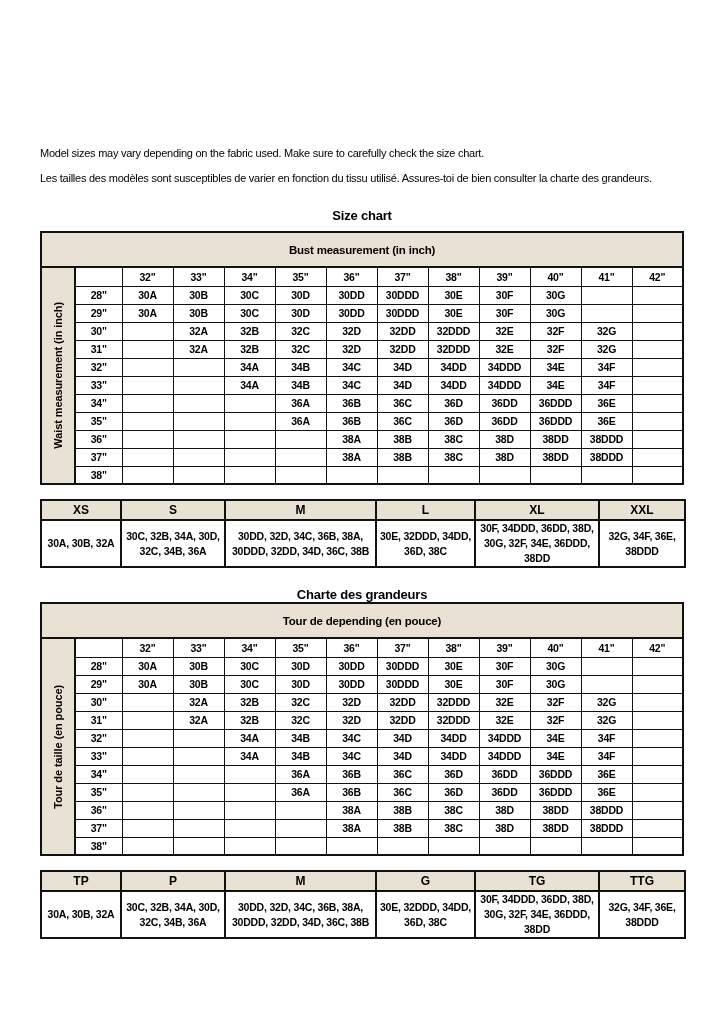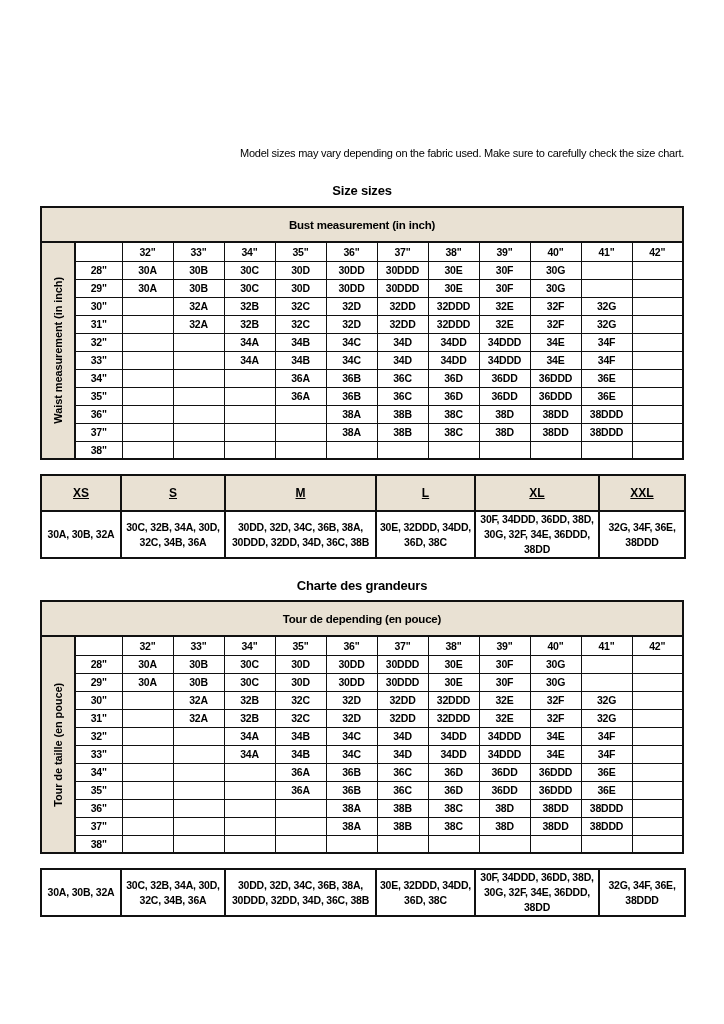--- a/index.html
+++ b/index.html
@@ -8,31 +8,31 @@
   }
   *{box-sizing:border-box;}
   html,body{margin:0;padding:0;}
   body{
     width:724px;height:1024px;overflow:hidden;
     background:#ffffff;color:#000;
     font-family:"Liberation Sans", sans-serif;
   }
   .content{width:644px;margin:0 auto;}
   .intro{
-    margin:0;text-align:right;
+    margin:0;text-align:left;
     font-size:11px;font-weight:500;letter-spacing:-0.25px;line-height:13px;
   }
   .intro-en{padding-top:147px;}
   .intro-fr{margin-top:12px;}
   .section-title{
     margin:0;text-align:center;
     font-size:13px;font-weight:700;letter-spacing:-0.2px;line-height:15px;
   }
   .title-en{margin-top:23px;margin-bottom:8px;}
-  .title-fr{margin-top:19px;margin-bottom:7px;}
+  .title-fr{margin-top:19px;}
 
   
   .main-table{
     width:644px;table-layout:fixed;border-collapse:collapse;
     border:2px solid var(--line);
   }
   .main-table td{
     border:1px solid var(--line);
     padding:0;text-align:center;vertical-align:middle;
     font-size:10.5px;font-weight:600;letter-spacing:-0.2px;
@@ -59,35 +59,36 @@
   .group-table{
     width:644px;table-layout:fixed;border-collapse:collapse;
     border:2px solid var(--line);margin-top:14px;
   }
   .group-table td{
     border:2px solid var(--line);
     padding:0 2px;text-align:center;vertical-align:middle;
   }
   .group-table td.ghead{
     background:var(--hbg);
-    height:36px;font-size:12px;font-weight:700;text-decoration:underline;
+    height:20px;font-size:12px;font-weight:700;
   }
   .group-table td.gcell{
     height:45px;font-size:10.5px;font-weight:600;letter-spacing:-0.2px;
     white-space:pre-line;line-height:15px;
   }
 </style>
 </head>
 <body>
 
 <div class="content">
 
   <p class="intro intro-en">Model sizes may vary depending on the fabric used. Make sure to carefully check the size chart.</p>
-
-  <h2 class="section-title title-en">Size sizes</h2>
+  <p class="intro intro-fr">Les tailles des modèles sont susceptibles de varier en fonction du tissu utilisé. Assures-toi de bien consulter la charte des grandeurs.</p>
+
+  <h2 class="section-title title-en">Size chart</h2>
   <table class="main-table">
       <colgroup>
         <col style="width: 34px;">
         <col style="width: 47px;">
         <col>
         <col>
         <col>
         <col>
         <col>
         <col>
@@ -507,20 +508,28 @@
       <colgroup>
         <col style="width: 80px;">
         <col style="width: 104px;">
         <col style="width: 151px;">
         <col style="width: 99px;">
         <col style="width: 124px;">
         <col style="width: 86px;">
       </colgroup>
       <tbody>
         <tr>
+          <td class="ghead">TP</td>
+          <td class="ghead">P</td>
+          <td class="ghead">M</td>
+          <td class="ghead">G</td>
+          <td class="ghead">TG</td>
+          <td class="ghead">TTG</td>
+        </tr>
+        <tr>
           <td class="gcell">30A, 30B, 32A</td>
           <td class="gcell">30C, 32B, 34A, 30D,
 32C, 34B, 36A</td>
           <td class="gcell">30DD, 32D, 34C, 36B, 38A,
 30DDD, 32DD, 34D, 36C, 38B</td>
           <td class="gcell">30E, 32DDD, 34DD,
 36D, 38C</td>
           <td class="gcell">30F, 34DDD, 36DD, 38D,
 30G, 32F, 34E, 36DDD,
 38DD</td>

